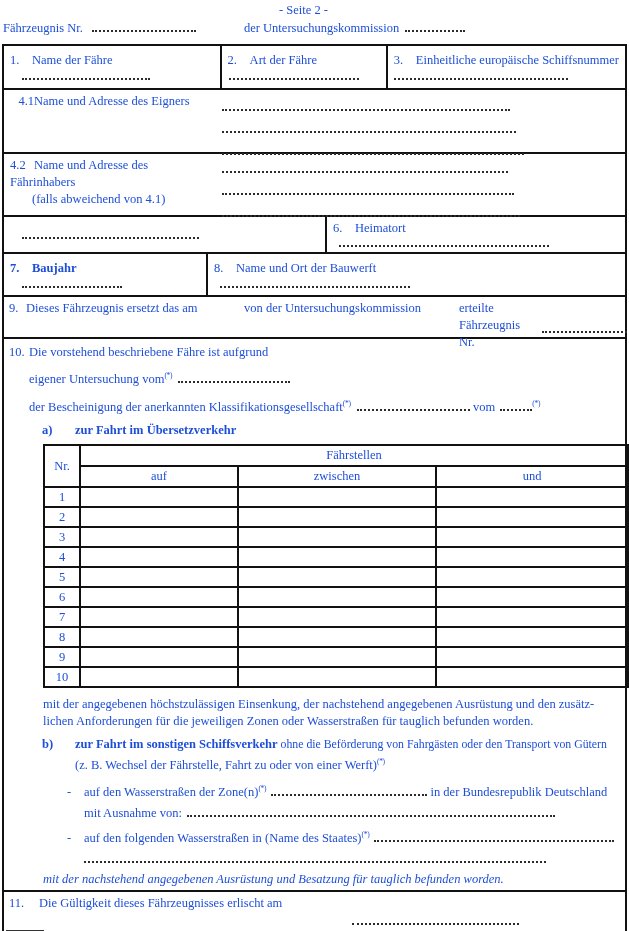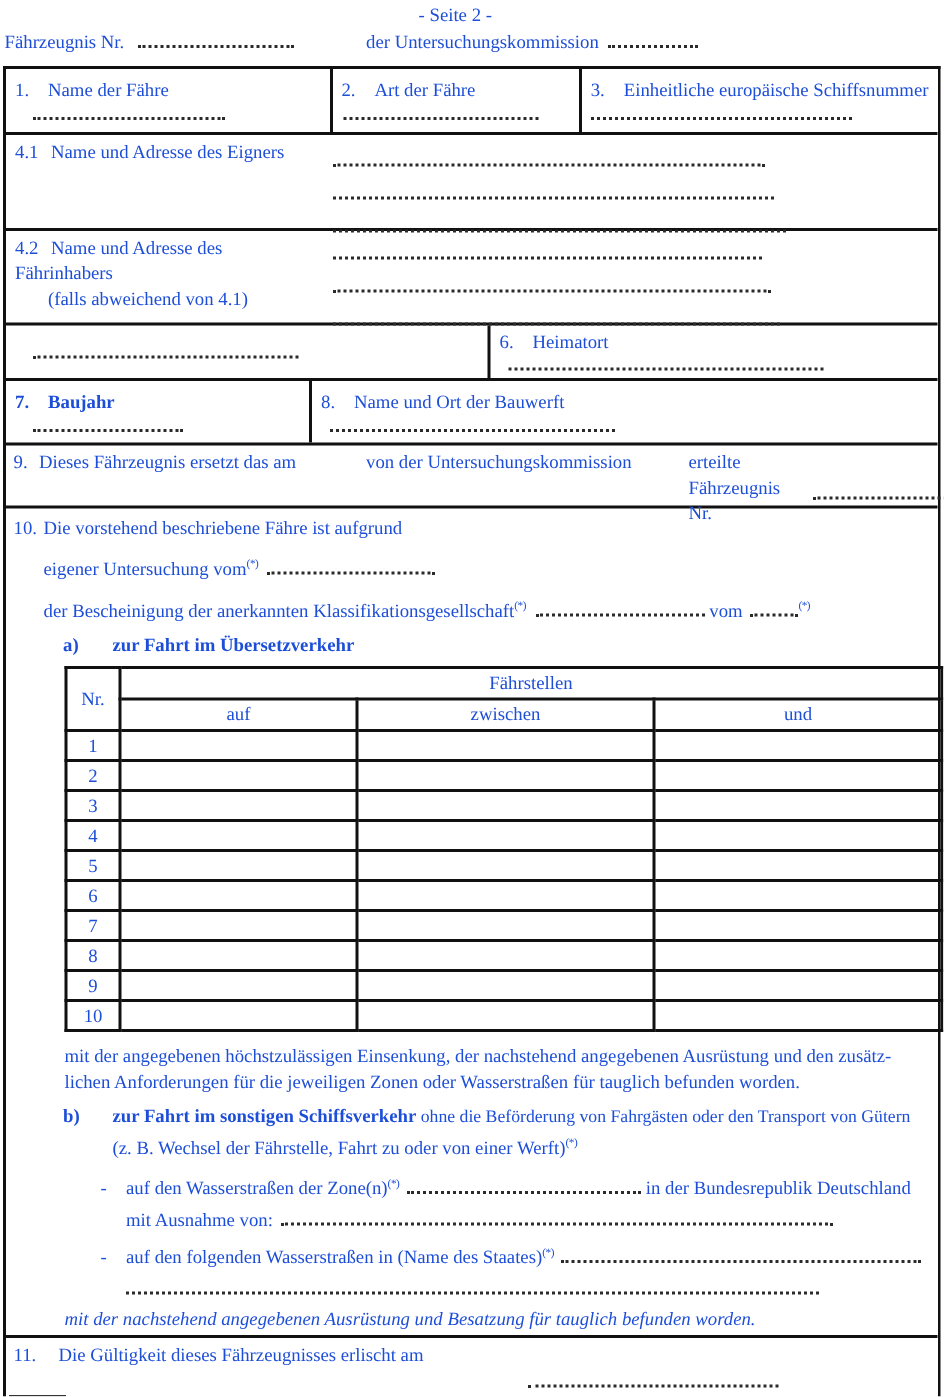--- a/index.html
+++ b/index.html
@@ -113,21 +113,21 @@
         <span class="dl" style="width:130px;margin-left:1px;"></span>
       </div>
       <div class="c c3">
         <div class="lbl"><span class="fno">3.</span><span>Einheitliche europäische Schiffsnummer</span></div>
         <span class="dl" style="width:174px;"></span>
       </div>
     </div>
 
     <div class="r r41">
       <div class="addr-l">
-        <span class="fno" style="width:24px;">4.1</span><span>Name und Adresse des Eigners</span>
+        <span class="fno" style="width:24px;text-align:right;">4.1</span><span>Name und Adresse des Eigners</span>
       </div>
       <div class="addr-r">
         <span class="dlb" style="width:288px;"></span>
         <span class="dlb" style="width:294px;"></span>
         <span class="dlb" style="width:302px;"></span>
       </div>
     </div>
 
     <div class="r r42">
       <div class="addr-l">

